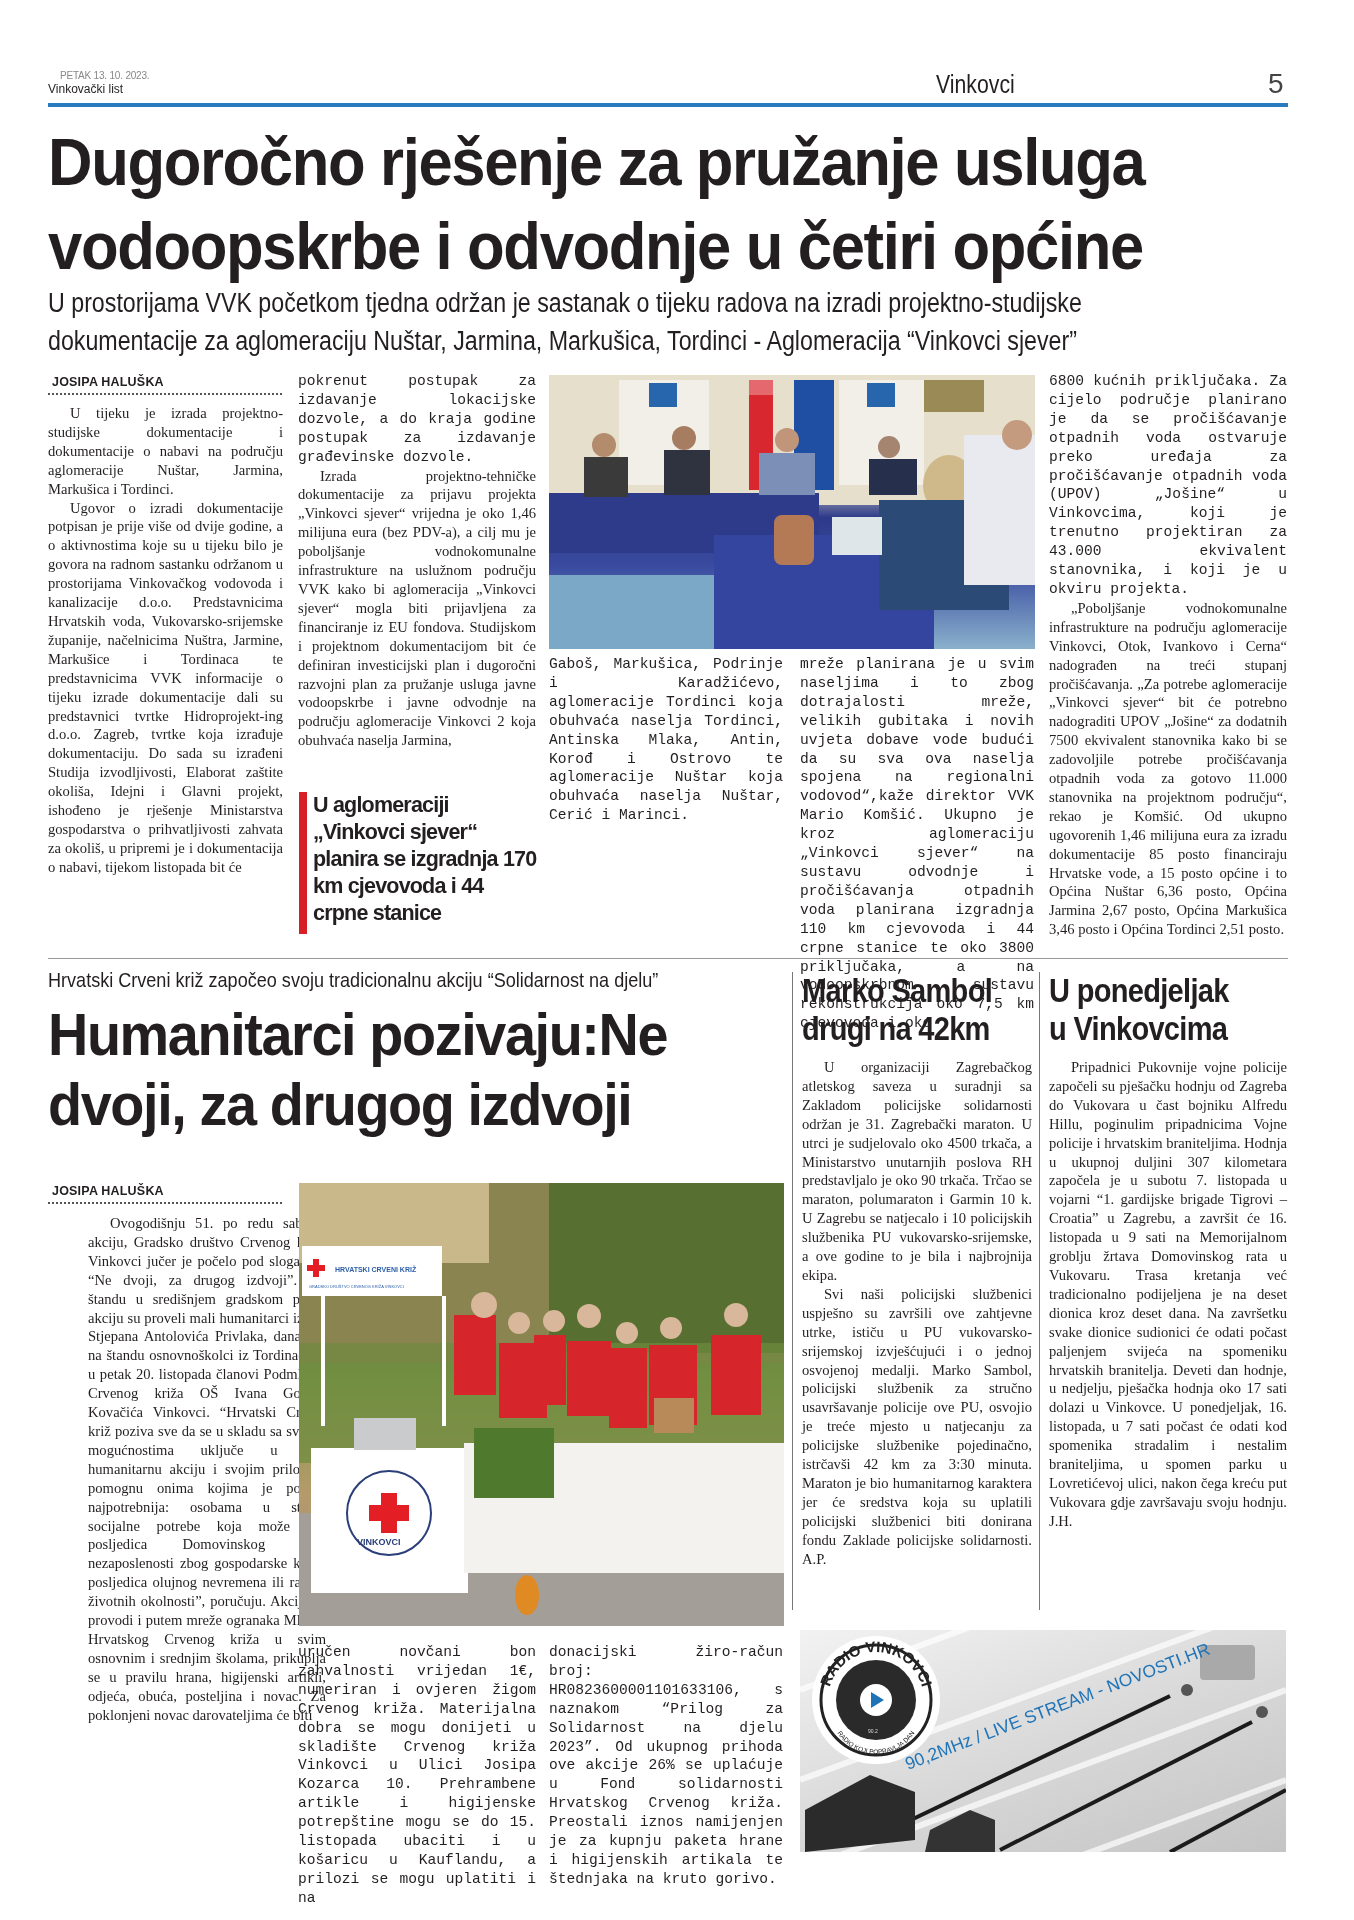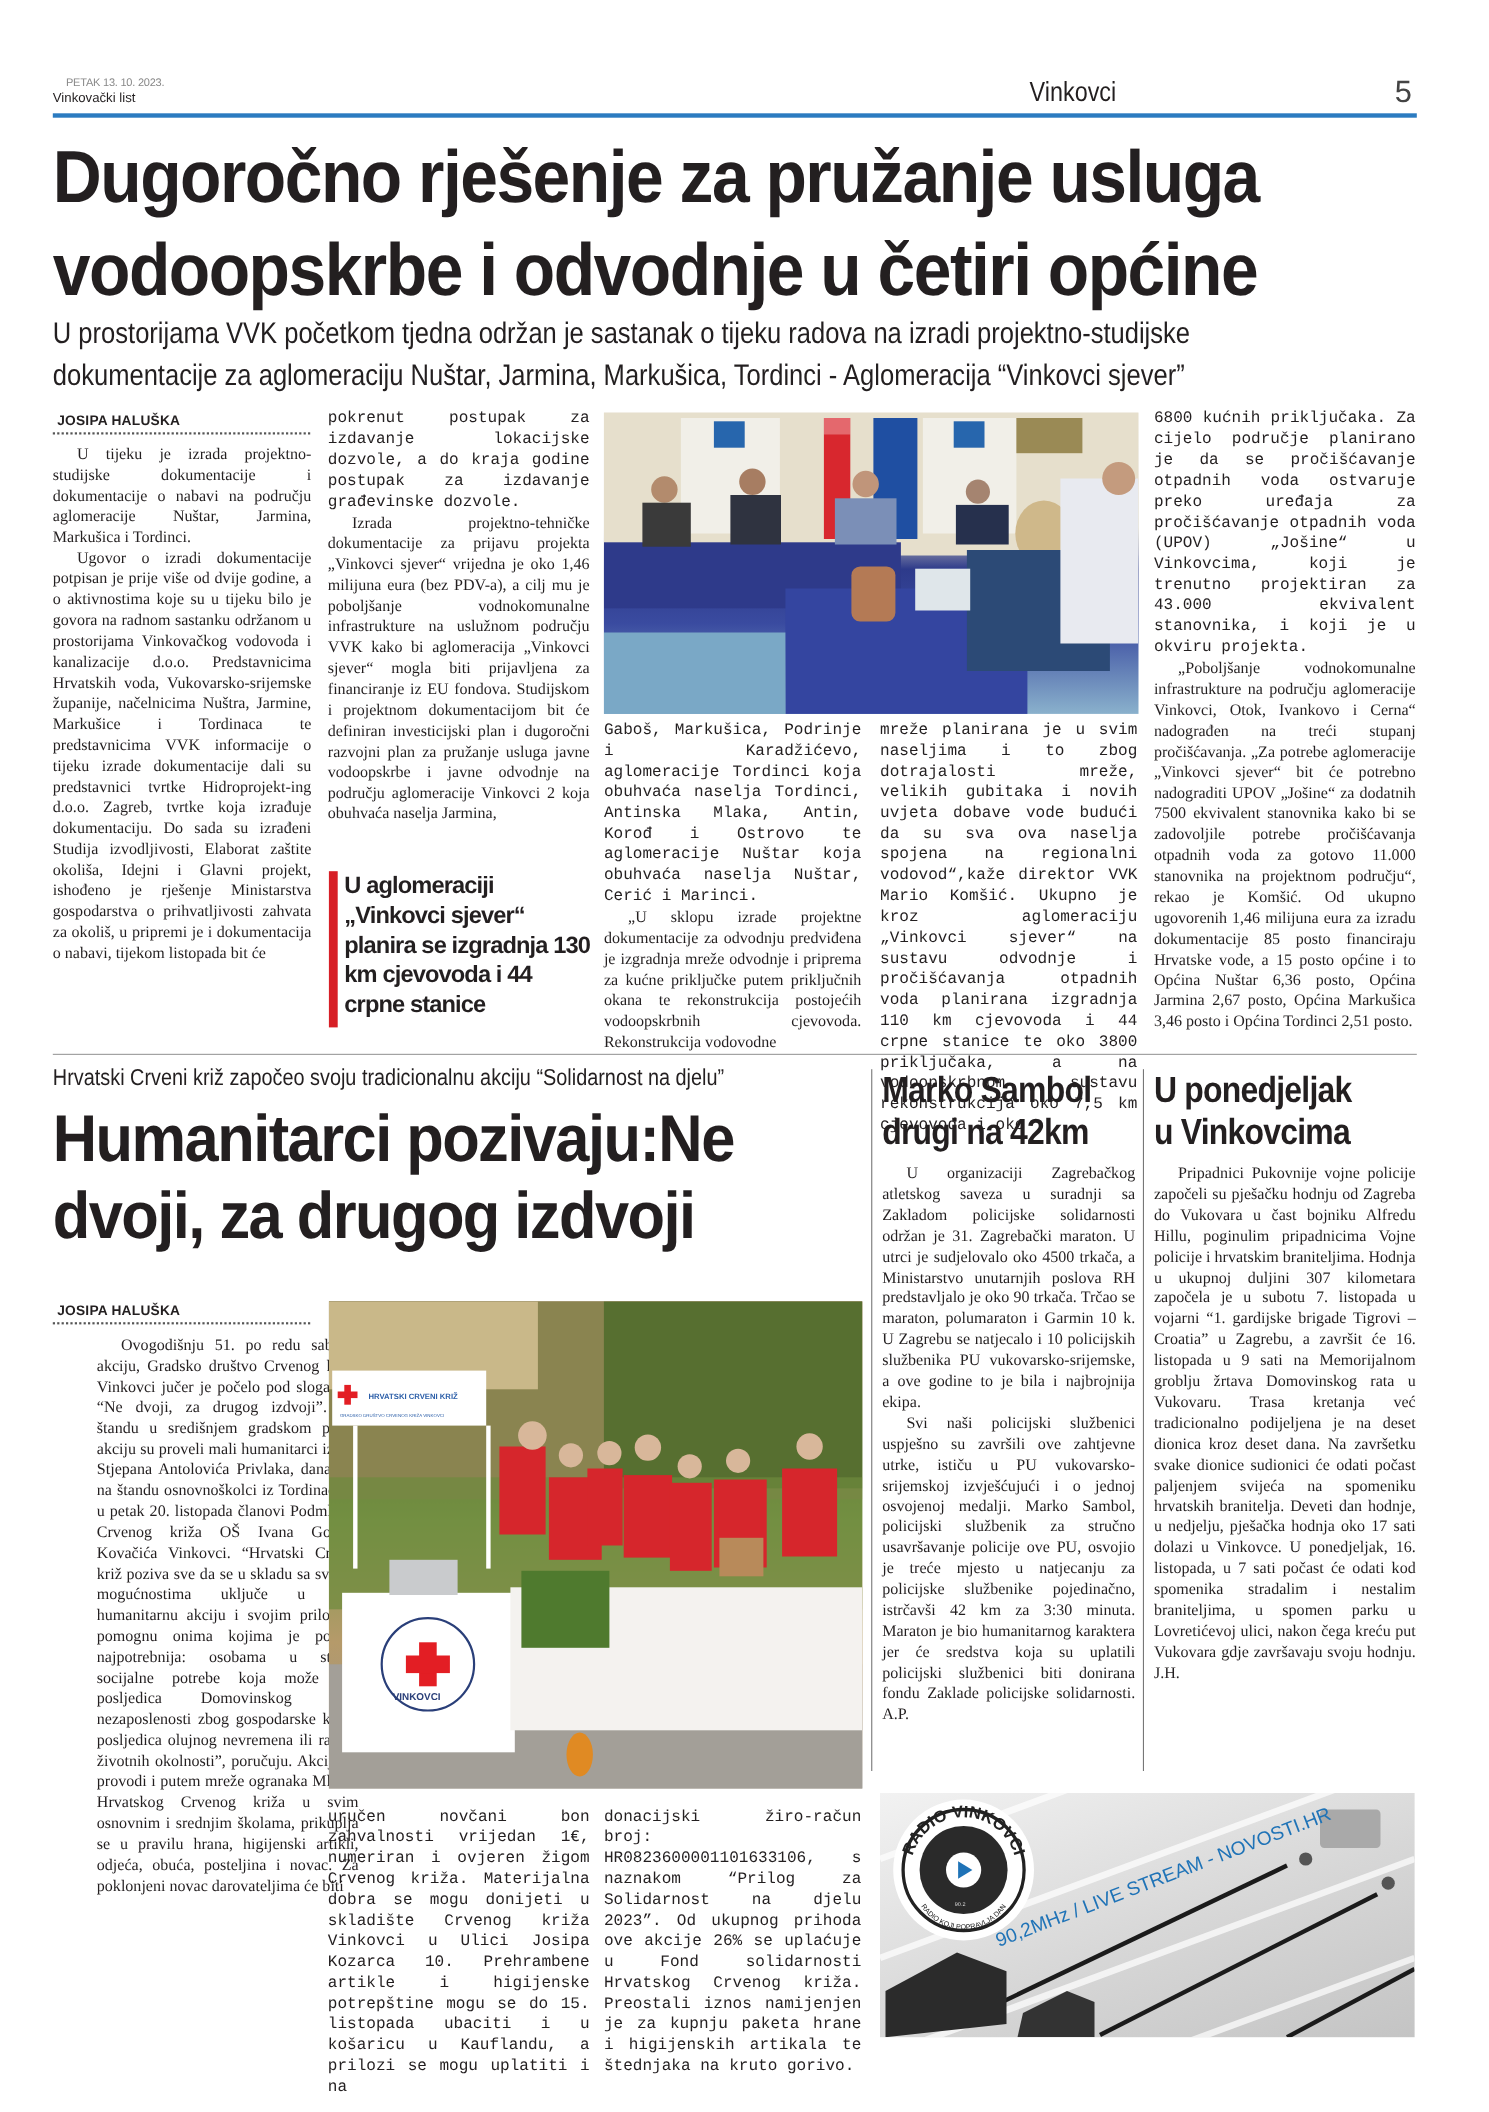--- a/index.html
+++ b/index.html
@@ -70,21 +70,21 @@
   <p>U tijeku je izrada projektno-studijske dokumentacije i dokumentacije o nabavi na području aglomeracije Nuštar, Jarmina, Markušica i Tordinci.</p>
   <p>Ugovor o izradi dokumentacije potpisan je prije više od dvije godine, a o aktivnostima koje su u tijeku bilo je govora na radnom sastanku održanom u prostorijama Vinkovačkog vodovoda i kanalizacije d.o.o. Predstavnicima Hrvatskih voda, Vukovarsko-srijemske županije, načelnicima Nuštra, Jarmine, Markušice i Tordinaca te predstavnicima VVK informacije o tijeku izrade dokumentacije dali su predstavnici tvrtke Hidroprojekt-ing d.o.o. Zagreb, tvrtke koja izrađuje dokumentaciju. Do sada su izrađeni Studija izvodljivosti, Elaborat zaštite okoliša, Idejni i Glavni projekt, ishođeno je rješenje Ministarstva gospodarstva o prihvatljivosti zahvata za okoliš, u pripremi je i dokumentacija o nabavi, tijekom listopada bit će</p>
 </div>
 
 <div class="abs col serif" style="left:298px; top:372px; width:238px;">
   <p class="noind">pokrenut postupak za izdavanje lokacijske dozvole, a do kraja godine postupak za izdavanje građevinske dozvole.</p>
   <p>Izrada projektno-tehničke dokumentacije za prijavu projekta „Vinkovci sjever“ vrijedna je oko 1,46 milijuna eura (bez PDV-a), a cilj mu je poboljšanje vodnokomunalne infrastrukture na uslužnom području VVK kako bi aglomeracija „Vinkovci sjever“ mogla biti prijavljena za financiranje iz EU fondova. Studijskom i projektnom dokumentacijom bit će definiran investicijski plan i dugoročni razvojni plan za pružanje usluga javne vodoopskrbe i javne odvodnje na području aglomeracije Vinkovci 2 koja obuhvaća naselja Jarmina,</p>
 </div>
 
 <div class="abs pull-bar"></div>
-<div class="abs pullquote">U aglomeraciji „Vinkovci sjever“ planira se izgradnja 130 km cjevovoda i 44 crpne stanice</div>
+<div class="abs pullquote">U aglomeraciji „Vinkovci sjever“ planira se izgradnja 170 km cjevovoda i 44 crpne stanice</div>
 
 <div class="abs photo1">
   <svg width="486" height="274" viewBox="0 0 486 274">
     <rect x="0" y="0" width="486" height="130" fill="#e6dfcc"></rect>
     <rect x="70" y="5" width="90" height="105" fill="#f1efe8"></rect>
     <rect x="100" y="8" width="28" height="24" fill="#2766ad"></rect>
     <rect x="290" y="5" width="85" height="105" fill="#f1efe8"></rect>
     <rect x="318" y="8" width="28" height="24" fill="#2766ad"></rect>
     <rect x="200" y="5" width="24" height="110" fill="#d8272e"></rect>
     <rect x="200" y="5" width="24" height="15" fill="#ffffff" opacity="0.3"></rect>
@@ -105,21 +105,20 @@
     <rect x="415" y="60" width="71" height="150" fill="#e8eaf0"></rect>
     <circle cx="468" cy="60" r="15" fill="#c49b7e"></circle>
     <rect x="225" y="140" width="40" height="50" rx="8" fill="#b47a55"></rect>
     <rect x="283" y="142" width="50" height="38" fill="#dfe6ea"></rect>
     <rect x="0" y="200" width="165" height="74" fill="#7aa8c6"></rect>
   </svg>
 </div>
 
 <div class="abs col serif" style="left:549px; top:655px; width:234px;">
   <p class="noind">Gaboš, Markušica, Podrinje i Karadžićevo, aglomeracije Tordinci koja obuhvaća naselja Tordinci, Antinska Mlaka, Antin, Korođ i Ostrovo te aglomeracije Nuštar koja obuhvaća naselja Nuštar, Cerić i Marinci.</p>
-  <p>„U sklopu izrade projektne dokumentacije za odvodnju predviđena je izgradnja mreže odvodnje i priprema za kućne priključke putem priključnih okana te rekonstrukcija postojećih vodoopskrbnih cjevovoda. Rekonstrukcija vodovodne</p>
 </div>
 
 <div class="abs col serif" style="left:800px; top:655px; width:234px;">
   <p class="noind">mreže planirana je u svim naseljima i to zbog dotrajalosti mreže, velikih gubitaka i novih uvjeta dobave vode budući da su sva ova naselja spojena na regionalni vodovod“,kaže direktor VVK Mario Komšić. Ukupno je kroz aglomeraciju „Vinkovci sjever“ na sustavu odvodnje i pročišćavanja otpadnih voda planirana izgradnja 110 km cjevovoda i 44 crpne stanice te oko 3800 priključaka, a na vodoopskrbnom sustavu rekonstrukcija oko 7,5 km cjevovoda i oko</p>
 </div>
 
 <div class="abs col serif" style="left:1049px; top:372px; width:238px;">
   <p class="noind">6800 kućnih priključaka. Za cijelo područje planirano je da se pročišćavanje otpadnih voda ostvaruje preko uređaja za pročišćavanje otpadnih voda (UPOV) „Jošine“ u Vinkovcima, koji je trenutno projektiran za 43.000 ekvivalent stanovnika, i koji je u okviru projekta.</p>
   <p>„Poboljšanje vodnokomunalne infrastrukture na području aglomeracije Vinkovci, Otok, Ivankovo i Cerna“ nadograđen na treći stupanj pročišćavanja. „Za potrebe aglomeracije „Vinkovci sjever“ bit će potrebno nadograditi UPOV „Jošine“ za dodatnih 7500 ekvivalent stanovnika kako bi se zadovoljile potrebe pročišćavanja otpadnih voda za gotovo 11.000 stanovnika na projektnom području“, rekao je Komšić. Od ukupno ugovorenih 1,46 milijuna eura za izradu dokumentacije 85 posto financiraju Hrvatske vode, a 15 posto općine i to Općina Nuštar 6,36 posto, Općina Jarmina 2,67 posto, Općina Markušica 3,46 posto i Općina Tordinci 2,51 posto.</p>
 </div>

